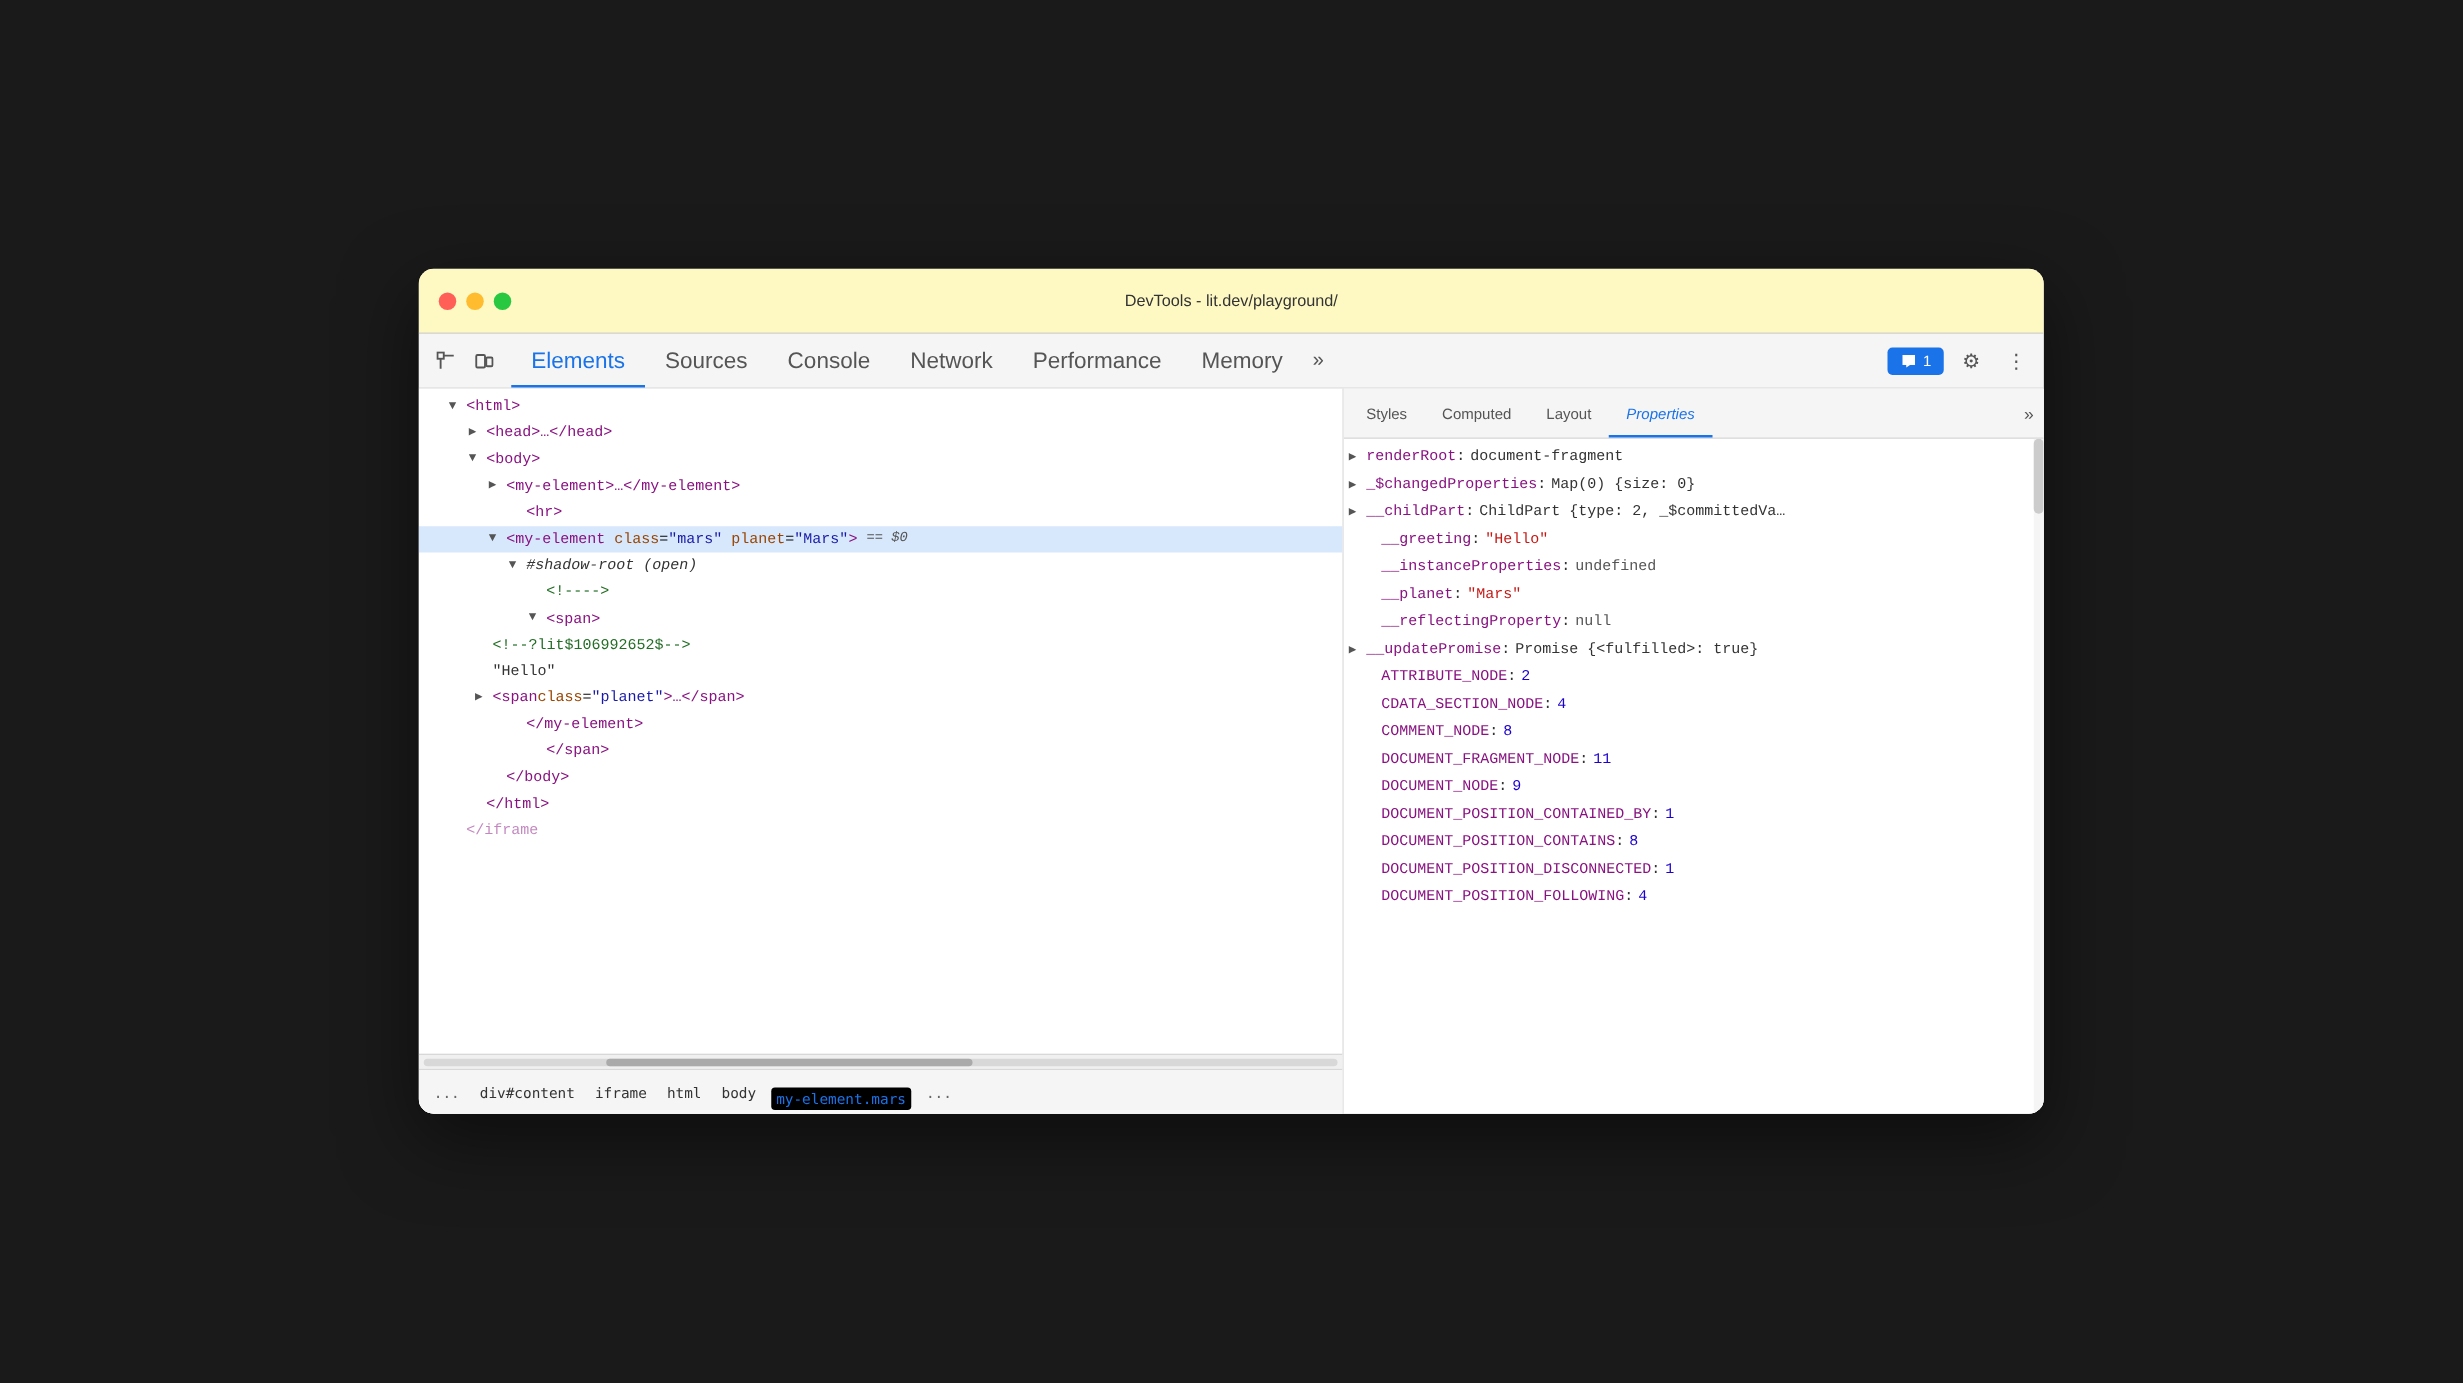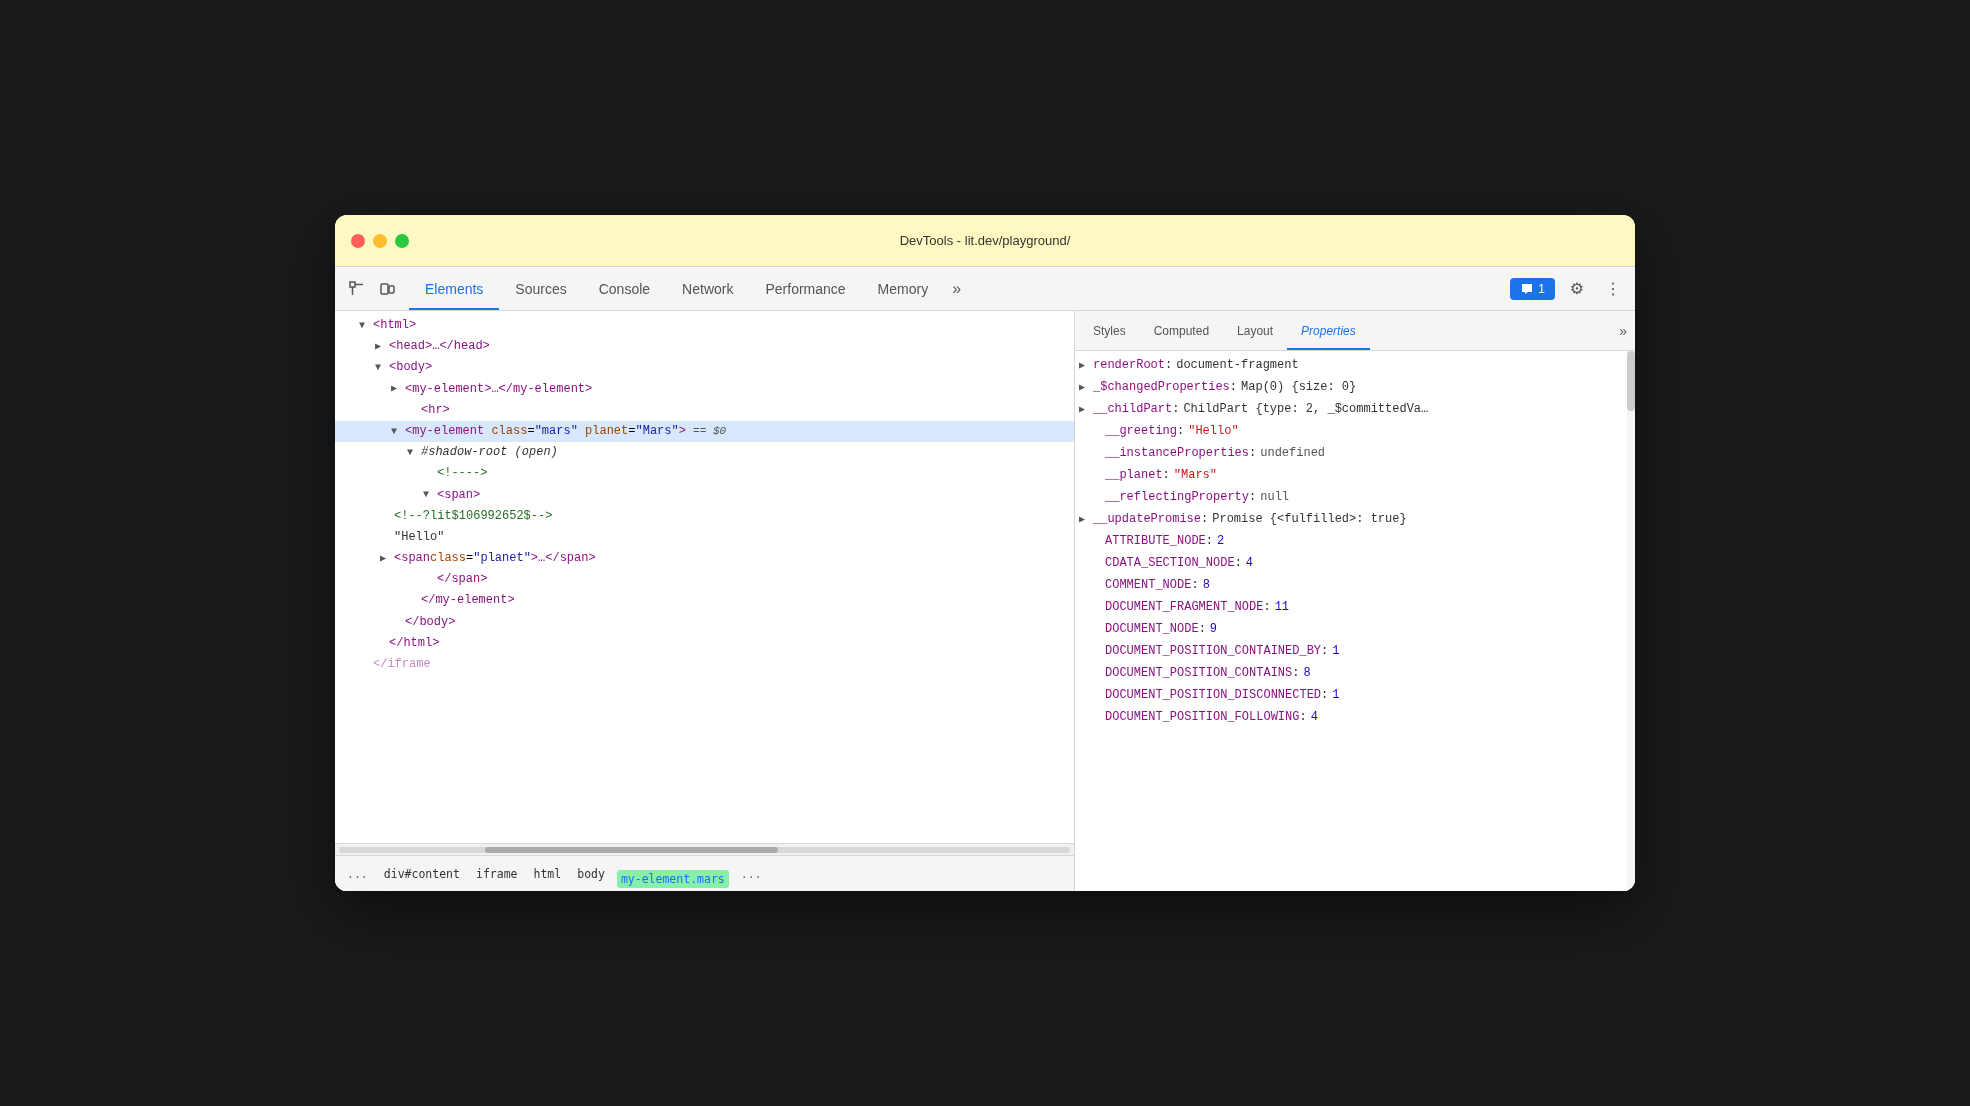--- a/index.html
+++ b/index.html
@@ -79,21 +79,21 @@
       display: flex;
       align-items: flex-end;
       height: 100%;
       flex: 1;
     }
     .tab {
       padding: 0 16px;
       height: 100%;
       display: flex;
       align-items: center;
-      font-size: 14px;
+      font-size: 18px;
       color: #555;
       cursor: pointer;
       position: relative;
       white-space: nowrap;
     }
     .tab.active {
       color: #1a73e8;
       font-weight: 500;
     }
     .tab.active::after {
@@ -229,21 +229,21 @@
       overflow: hidden;
     }
     .breadcrumb-item {
       color: #333;
       cursor: pointer;
       padding: 2px 4px;
       border-radius: 3px;
       white-space: nowrap;
     }
     .breadcrumb-item.active {
-      background: #86efac;
+      background: #000000;
       color: #1a73e8;
       margin-top: 10px;
     }
     .breadcrumb-sep { color: #999; }
     .bc-more { color: #666; cursor: pointer; }
 
     
     .right-panel {
       flex: 1;
       display: flex;
@@ -482,28 +482,28 @@
 
         <div class="dom-line indent-6">
           <span class="triangle">▶</span>
           <span class="tag">&lt;span </span>
           <span class="attr-name">class</span>
             <span>=</span>
             <span class="attr-val">"planet"</span>
           <span class="tag">&gt;…&lt;/span&gt;</span>
         </div>
 
+        <div class="dom-line indent-4">
+          <span class="triangle">&nbsp;</span>
+          <span class="tag">&lt;/my-element&gt;</span>
+        </div>
+
         <div class="dom-line indent-5">
           <span class="triangle">&nbsp;</span>
           <span class="tag">&lt;/span&gt;</span>
-        </div>
-
-        <div class="dom-line indent-4">
-          <span class="triangle">&nbsp;</span>
-          <span class="tag">&lt;/my-element&gt;</span>
         </div>
 
         <div class="dom-line indent-3">
           <span class="triangle">&nbsp;</span>
           <span class="tag">&lt;/body&gt;</span>
         </div>
 
         <div class="dom-line indent-2">
           <span class="triangle">&nbsp;</span>
           <span class="tag">&lt;/html&gt;</span>

